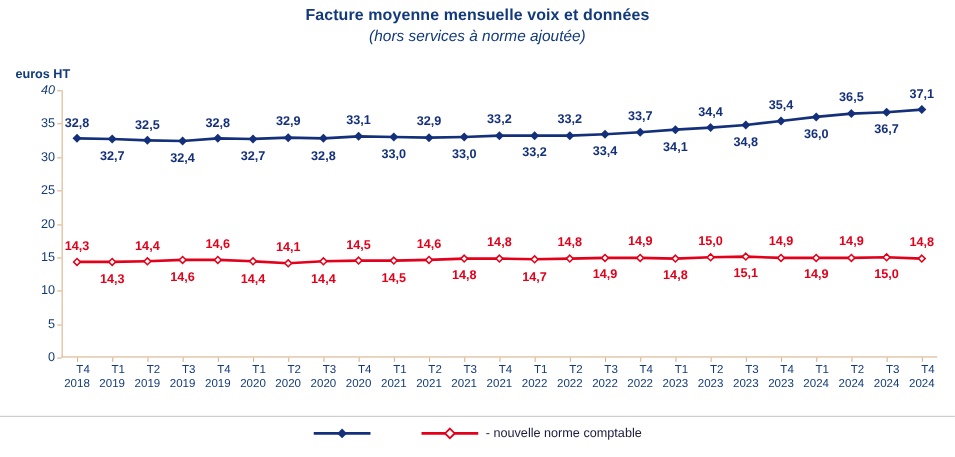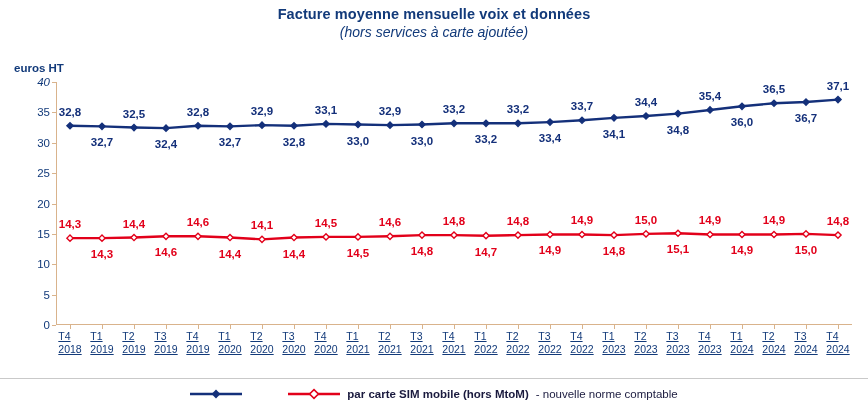--- a/index.html
+++ b/index.html
@@ -87,26 +87,25 @@
   .xlabels {
     position: absolute;
     left: 56px;
     top: 330px;
     width: 796px;
     height: 34px;
   }
   .xlabel {
     position: absolute;
     transform: translateX(-50%);
-    text-align: left;
+    text-align: right;
     font-size: 10.5px;
     color: #123a7a;
     line-height: 13px;
     white-space: nowrap;
-    text-decoration: underline;
   }
   svg.series-layer {
     position: absolute;
     left: 0; top: 0;
     width: 796px;
     height: 243px;
     overflow: visible;
   }
   .dlabel {
     position: absolute;
@@ -141,21 +140,21 @@
   .legend-mark { display: block; }
   .legend-note { font-weight: normal; }
 </style>
 </head>
 <body>
 
 <div id="root">
 
   <div class="title-block">
     <div class="title-main">Facture moyenne mensuelle voix et données</div>
-    <div class="title-sub">(hors services à carte ajoutée)</div>
+    <div class="title-sub">(hors services à norme ajoutée)</div>
   </div>
 
   <div class="axis-unit">euros HT</div>
 
   <div class="plot">
     <div class="plot-frame"></div>
     <div id="yticks">
         <div class="ytick-mark" style="top: 243px;"></div>
         <div class="ytick-label" style="top: 243px;">0</div>
         <div class="ytick-mark" style="top: 212.625px;"></div>
@@ -418,18 +417,17 @@
       <svg class="legend-mark" width="52" height="12">
         <line x1="0" y1="6" x2="52" y2="6" stroke="#14307a" stroke-width="2.6"></line>
         <path d="M26 1.6 L30.4 6 L26 10.4 L21.6 6 Z" fill="#14307a"></path>
       </svg>
     </div>
     <div class="legend-item">
       <svg class="legend-mark" width="52" height="12">
         <line x1="0" y1="6" x2="52" y2="6" stroke="#e2001a" stroke-width="2.6"></line>
         <path d="M26 1.6 L30.4 6 L26 10.4 L21.6 6 Z" fill="#ffffff" stroke="#e2001a" stroke-width="1.6"></path>
       </svg>
-      <span>par carte SIM mobile (hors MtoM)</span>
       <span class="legend-note"> - nouvelle norme comptable</span>
     </div>
   </div>
 
 </div>
 
 </body></html>

